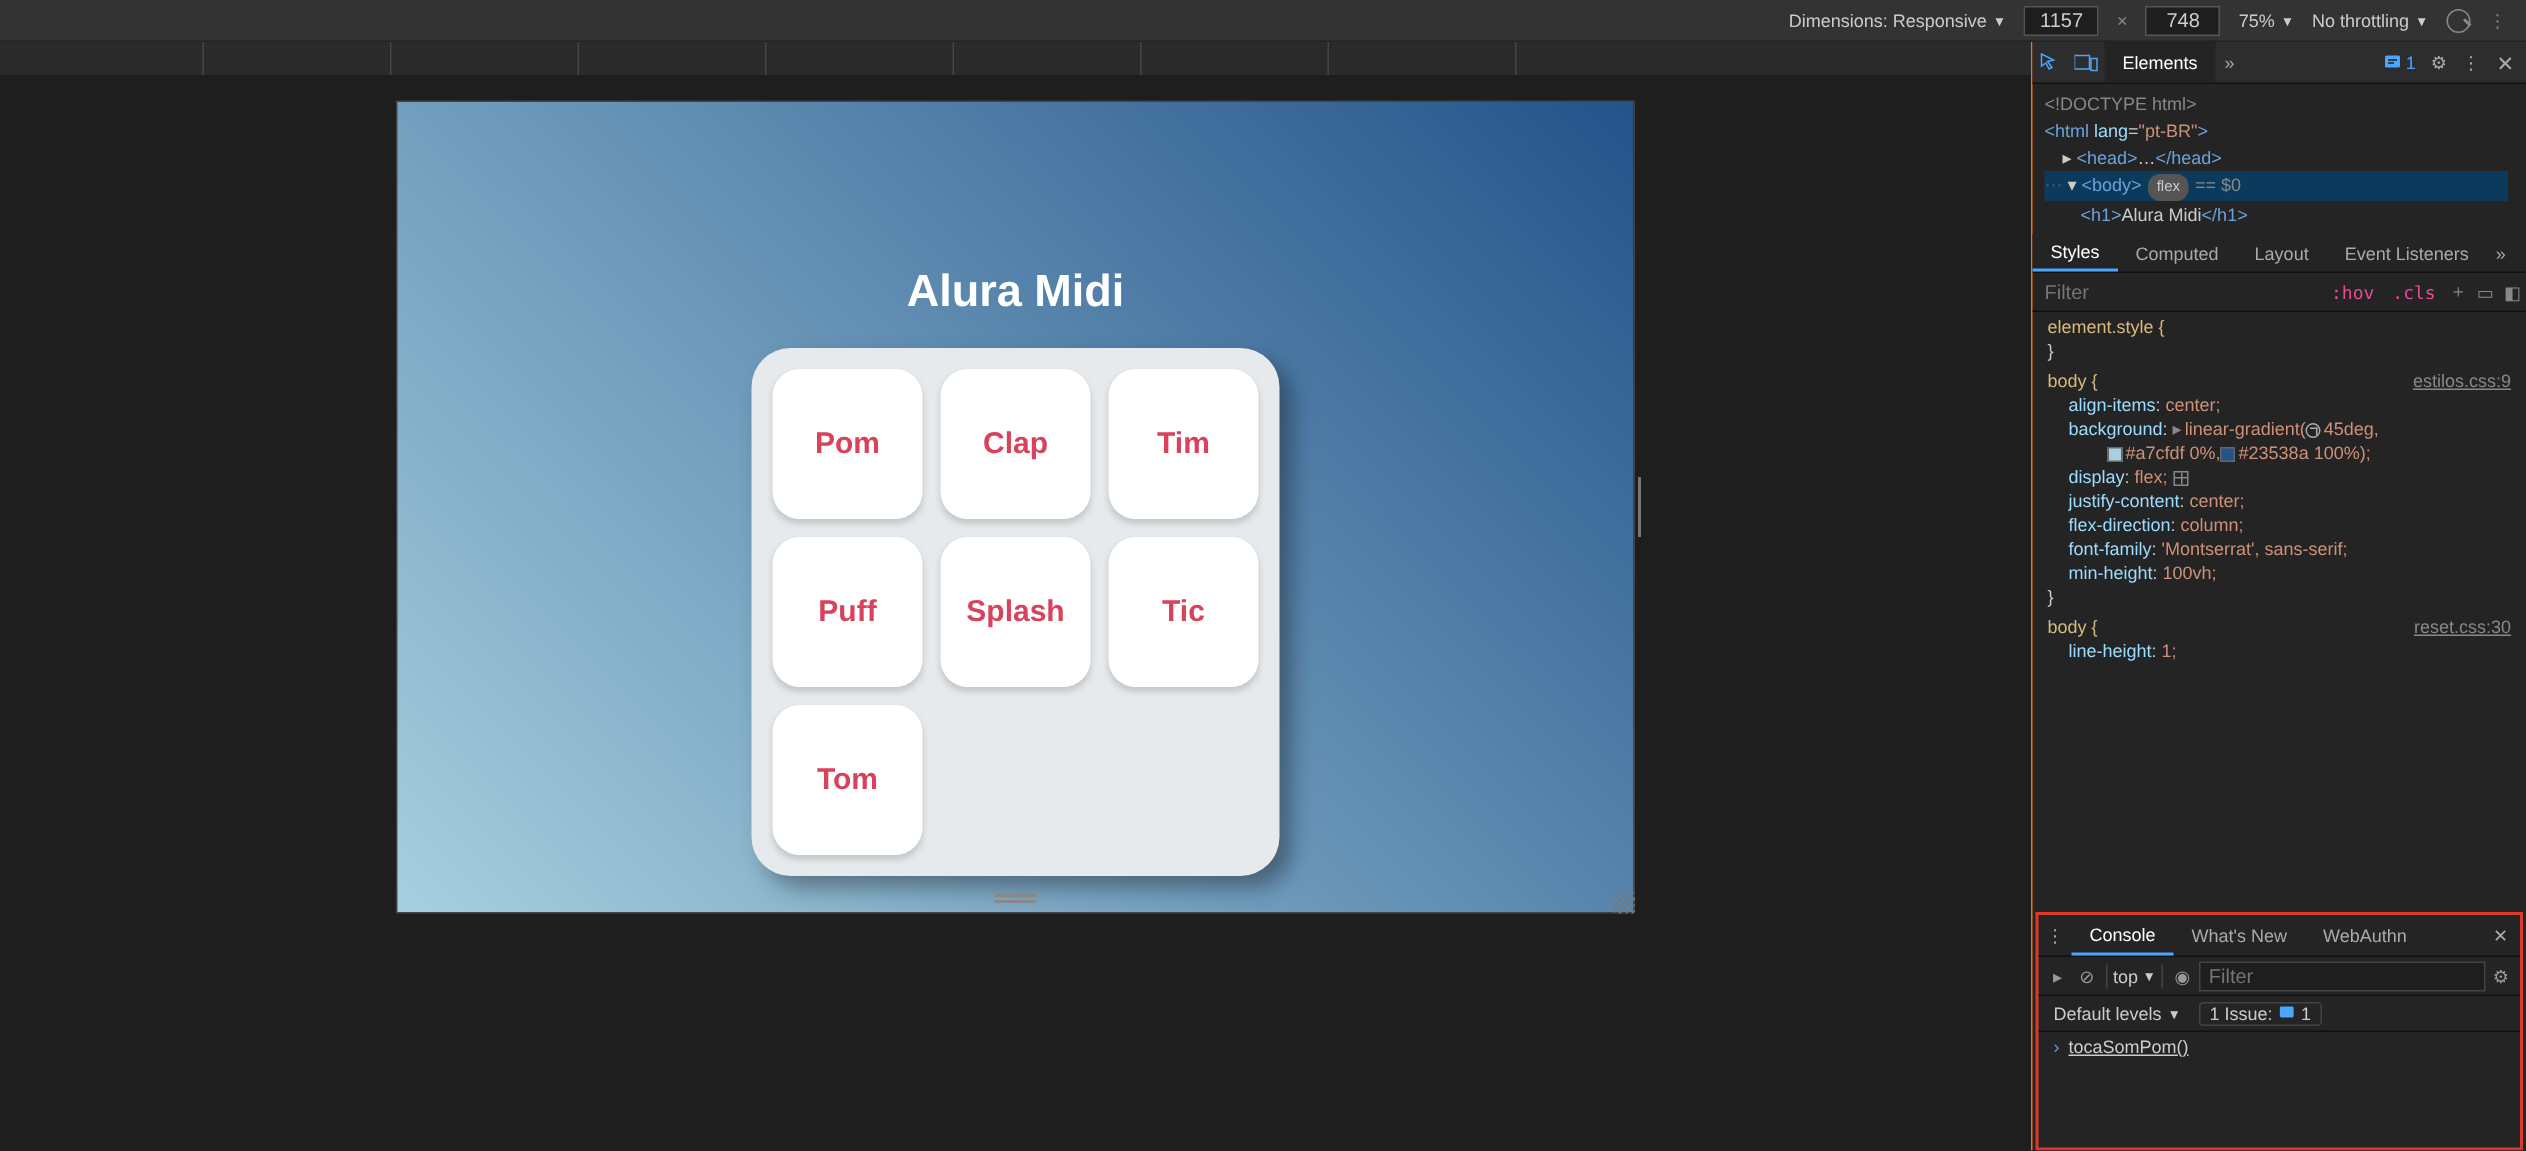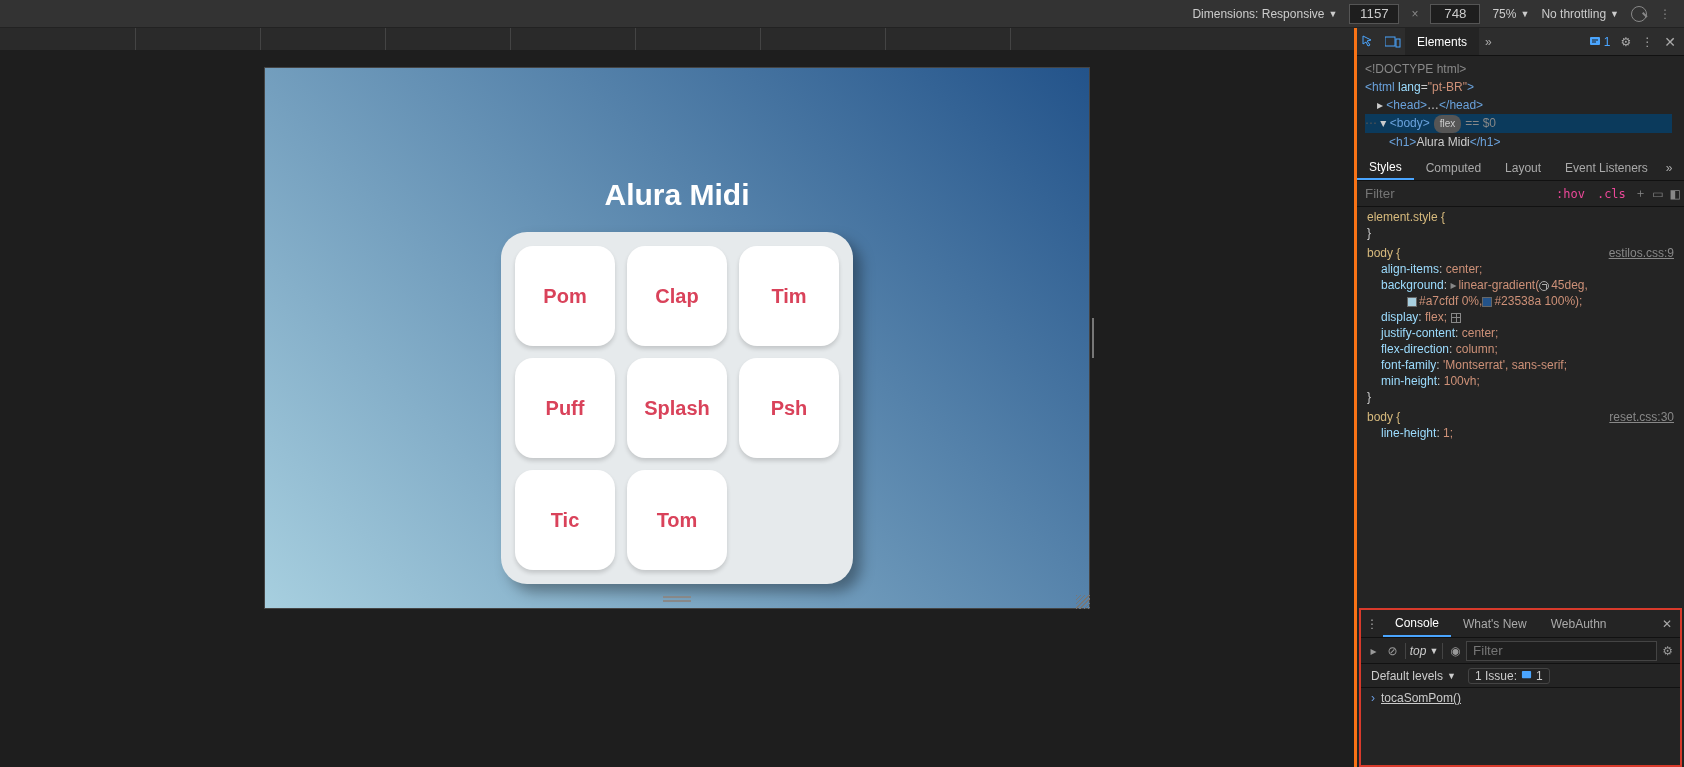--- a/index.html
+++ b/index.html
@@ -28,21 +28,21 @@
 .scroll-handle{ position:absolute; right:-10px; top:50%; transform:translateY(-50%); width:7px; height:40px; display:flex; flex-direction:column; justify-content:space-between;}
 .scroll-handle span{height:100%;width:2px;background:#777;}
 .resize-grip{position:absolute;right:-1px;bottom:-1px;width:14px;height:14px;background:repeating-linear-gradient(135deg,#777 0 1px,transparent 1px 3px);}
 .bar-bottom{position:absolute;left:50%;bottom:6px;transform:translateX(-50%);width:28px;height:2px;border-top:2px solid #888;border-bottom:2px solid #888;padding:1px 0;}
 
 .app-title { color:#fff; font-size:30px; font-weight:600; margin-top:110px; margin-bottom:20px;}
 .pad-outer { background:#e6eaec; border-radius:26px; padding:14px; box-shadow:8px 8px 14px rgba(0,0,0,.35); display:grid; grid-template-columns:repeat(3,100px); grid-auto-rows:100px; gap:12px;}
 .key { background:#fff; border-radius:18px; display:flex; align-items:center; justify-content:center; color:#d9425a; font-weight:700; font-size:20px; box-shadow:0 3px 4px rgba(0,0,0,.15); cursor:pointer;}
 
 
-.devtools { width:330px; background:#242424; display:flex; flex-direction:column; border-left:3px solid #f97316;}
+.devtools { width:330px; background:#242424; display:flex; flex-direction:column; border-left:1px solid #f97316;}
 .dt-tabs { height:28px; background:#2d2d2d; display:flex; align-items:center; border-bottom:1px solid #111;}
 .dt-tabs .iconbox{width:24px;height:100%;display:flex;align-items:center;justify-content:center;color:#999;}
 .dt-tabs .iconbox.active{color:#4aa5ff;}
 .dt-tabs .tab { padding:0 12px; height:100%; display:flex; align-items:center; color:#aaa; }
 .dt-tabs .tab.active { background:#242424; color:#fff; }
 .dt-tabs .chev{color:#aaa;padding:0 6px;}
 .dt-tabs .right { margin-left:auto; display:flex; align-items:center; gap:10px; padding-right:8px;}
 .issue-badge{display:flex;align-items:center;gap:3px;color:#4aa5ff;}
 .gear{color:#aaa;}
 .dots{color:#aaa;letter-spacing:1px;}
@@ -86,21 +86,21 @@
 
 .drawer{border:2px solid #d93a2b;background:#242424;margin:0 2px;}
 .drawer-tabs{height:28px;display:flex;align-items:center;border-bottom:1px solid #111;}
 .drawer-tabs .ic{width:22px;text-align:center;color:#aaa;}
 .drawer-tabs .dtab{padding:0 12px;height:100%;display:flex;align-items:center;color:#aaa;}
 .drawer-tabs .dtab.active{color:#fff;background:#242424;border-bottom:2px solid #4aa5ff;}
 .drawer-tabs .dclose{margin-left:auto;padding:0 8px;color:#aaa;}
 .drawer-tools{height:26px;display:flex;align-items:center;gap:2px;border-bottom:1px solid #111;padding:0 4px;}
 .drawer-tools .ic{width:22px;text-align:center;color:#999;}
 .drawer-tools .sep{width:1px;height:16px;background:#444;margin:0 2px;}
-.drawer-tools .ctx{color:#ccc;display:flex;align-items:center;gap:3px;font-style:italic;}
+.drawer-tools .ctx{color:#ccc;display:flex;align-items:center;gap:3px;}
 .drawer-tools input{flex:0 0 140px;background:#1e1e1e;border:1px solid #444;color:#ccc;height:20px;padding:0 6px;}
 .drawer-tools .gear2{margin-left:auto;color:#999;width:22px;text-align:center;}
 .drawer-row2{height:24px;display:flex;align-items:center;gap:12px;padding:0 10px;color:#ccc;border-bottom:1px solid #111;}
 .drawer-row2 .issue{border:1px solid #444;border-radius:3px;padding:0 6px;display:flex;align-items:center;gap:4px;}
 .drawer-body{padding:3px 10px 60px;font-family:Consolas,monospace;color:#ccc;}
 .drawer-body .prompt{color:#6b9de0;margin-right:6px;}
 .drawer-body .fn{text-decoration:underline;}
 
 svg{display:block;}
 </style>
@@ -154,23 +154,20 @@
           <div class="key">
               <span>Tim</span>
             </div>
           <div class="key">
               <span>Puff</span>
             </div>
           <div class="key">
               <span>Splash</span>
             </div>
           <div class="key">
-              <span>Psh</span>
-            </div>
-          <div class="key">
               <span>Tic</span>
             </div>
           <div class="key">
               <span>Tom</span>
             </div>
         </div>
         <div class="scroll-handle">
             <span></span>
             <span></span>
           </div>

